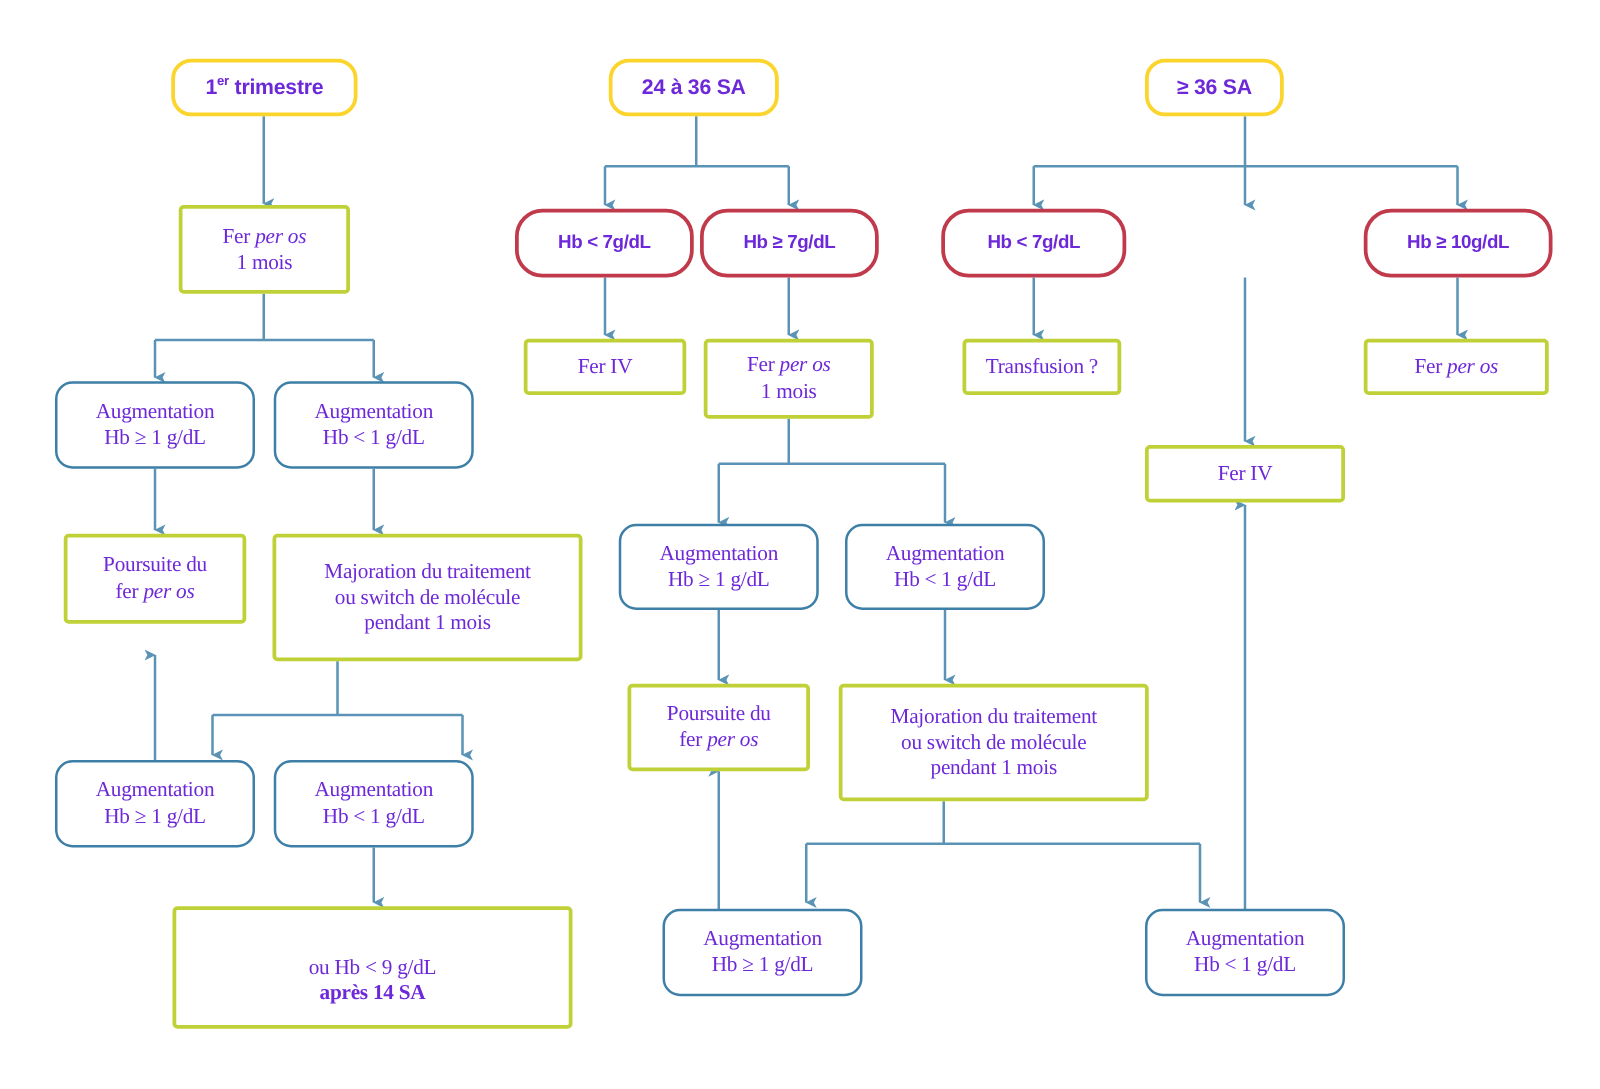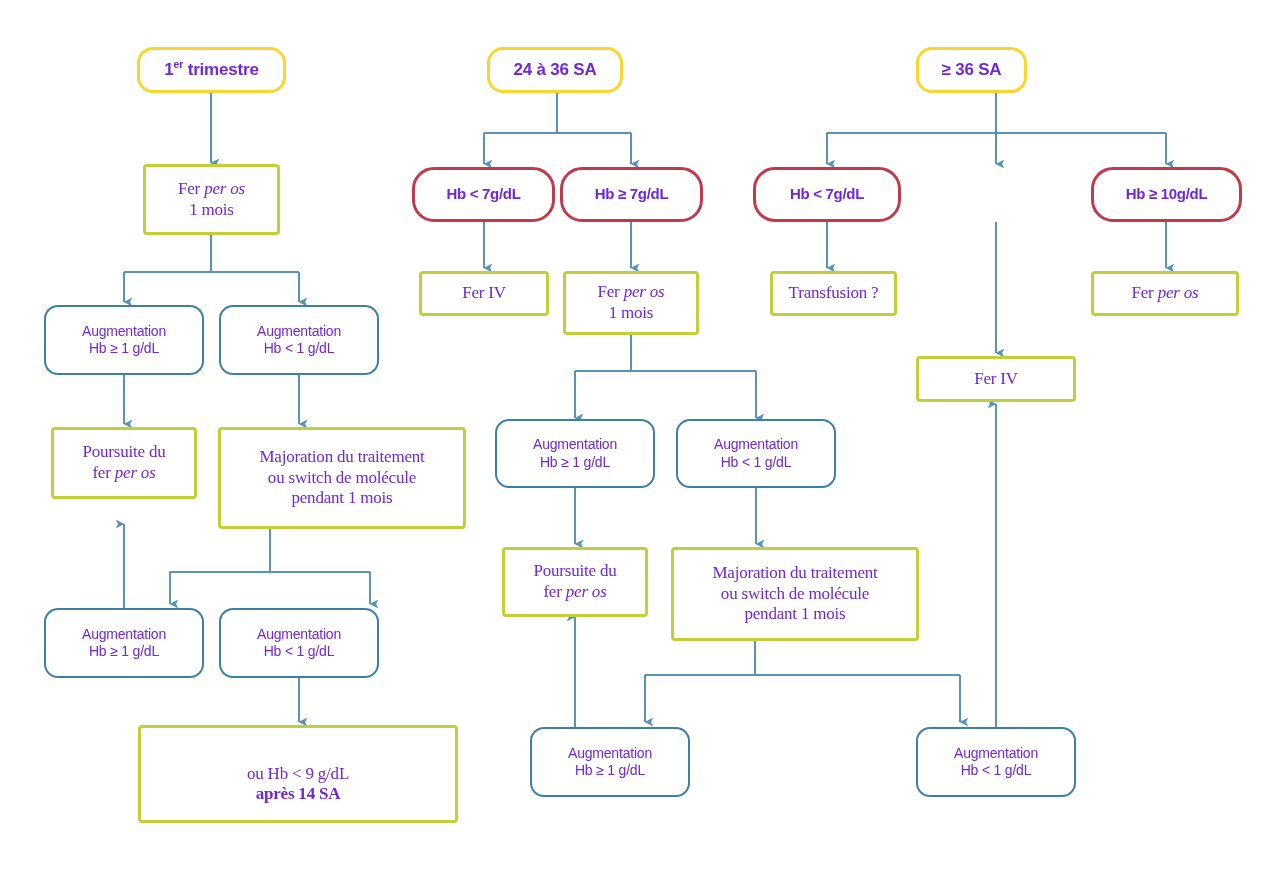--- a/index.html
+++ b/index.html
@@ -57,22 +57,23 @@
     border-width: 3px;
     border-radius: 4px;
     font-size: 17px;
     letter-spacing: -0.2px;
     font-family: Liberation Serif, serif;
   }
   .n-blue {
     border-color: #3D7FA6;
     border-width: 2.5px;
     border-radius: 14px;
-    font-size: 14px;
+    font-size: 17px;
     letter-spacing: -0.2px;
+    font-family: Liberation Serif, serif;
   }
   .n-red {
     border-color: #C03A4B;
     border-width: 3px;
     border-radius: 22px;
     font-weight: bold;
     font-size: 15px;
     letter-spacing: -0.3px;
   }
   .sup {

